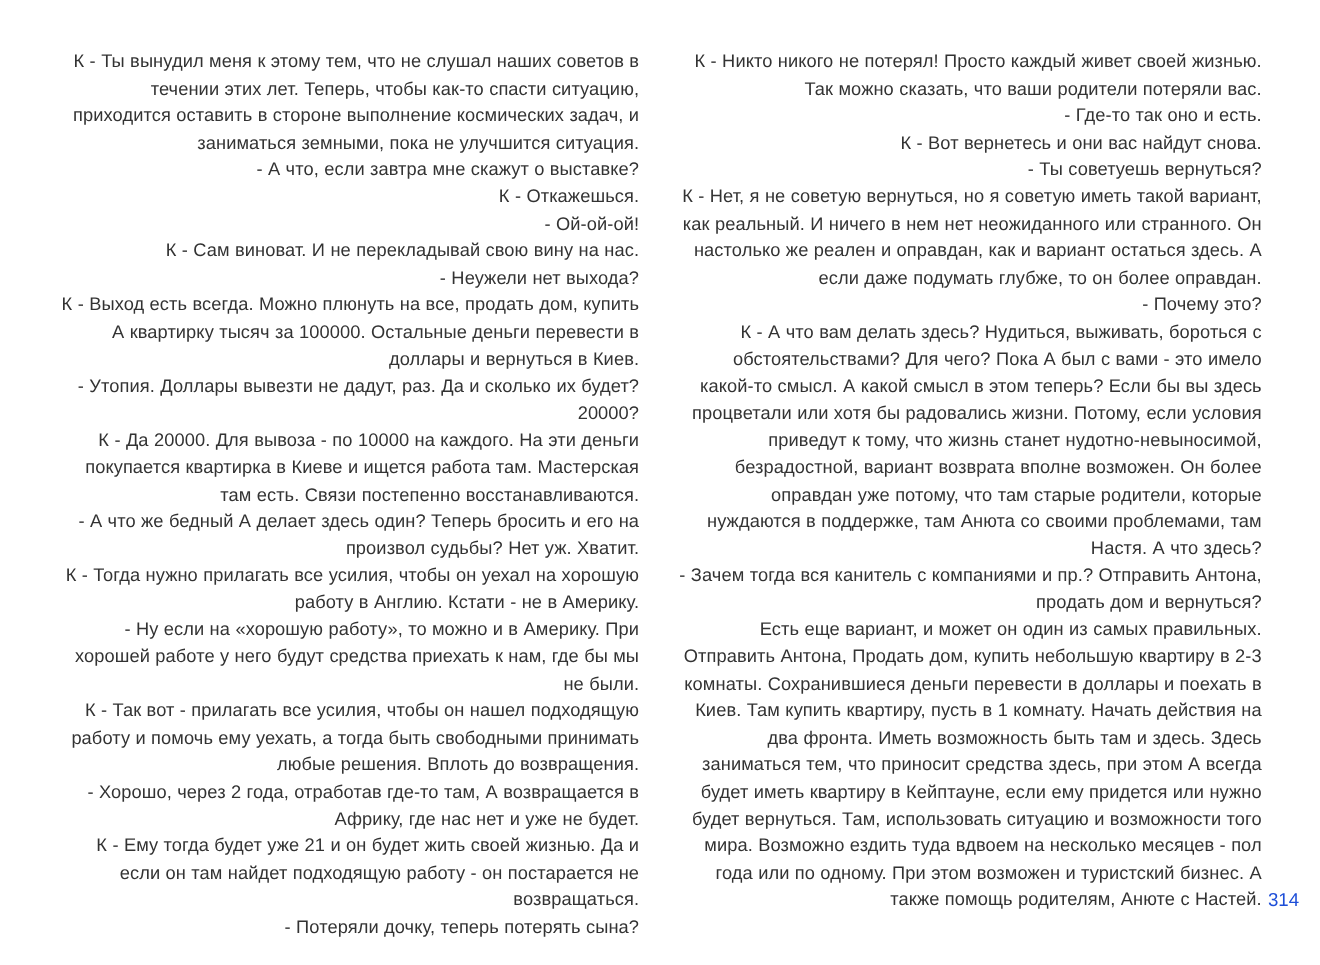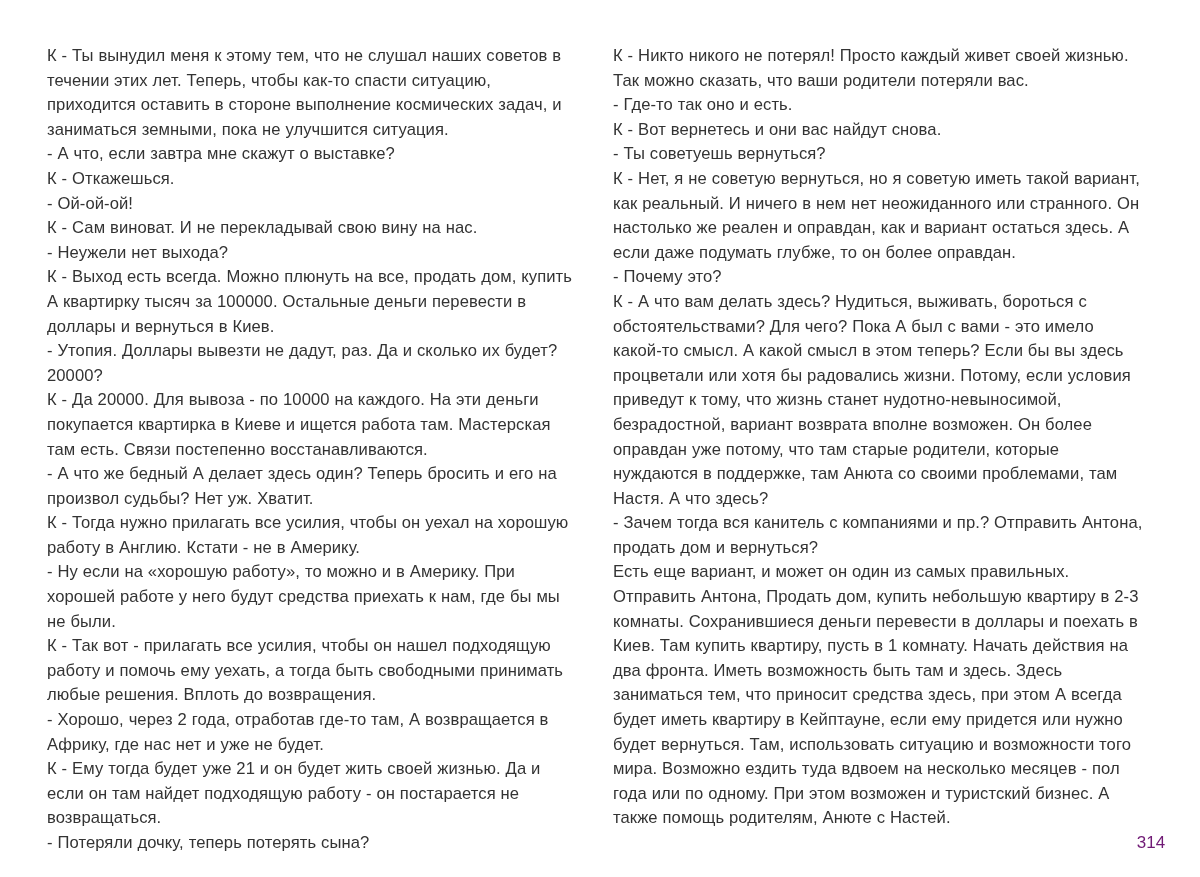--- a/index.html
+++ b/index.html
@@ -40,35 +40,35 @@
     flex: 0 0 534px;
   }
 
   .column p {
     margin: 0;
     padding: 0;
     font-size: 16.6px;
     line-height: 24.6px;
     color: #333333;
     letter-spacing: 0.005em;
-    text-align: left;
+    text-align: right;
     word-spacing: 0.01em;
     hyphens: none;
   }
 
   .page-number {
     position: absolute;
     left: 1121px;
-    top: 832px;
+    top: 808px;
     width: 60px;
     font-size: 17px;
     line-height: 22px;
-    color: #701a75;
+    color: #1d4ed8;
     font-family: "Liberation Sans", "DejaVu Sans", sans-serif;
-    text-align: center;
+    text-align: right;
   }
 </style>
 </head>
 <body>
 
 <div class="page">
 
   <div class="columns">
 
     <div class="column">

